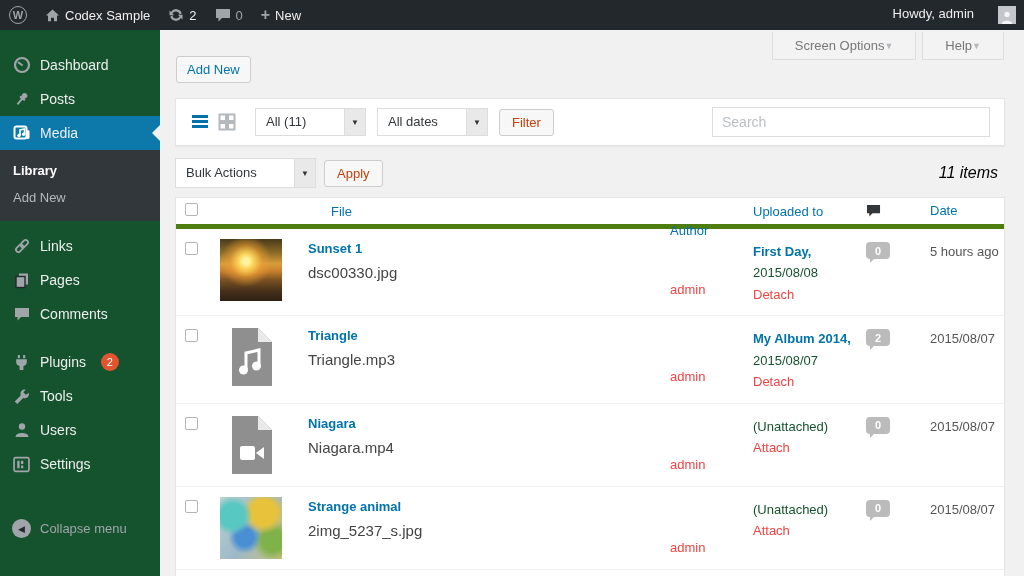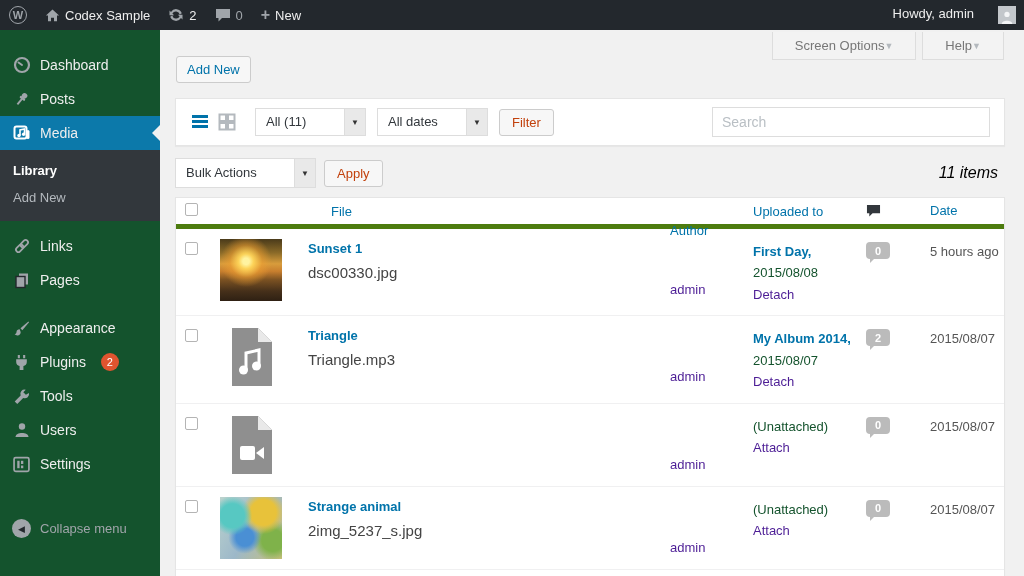--- a/index.html
+++ b/index.html
@@ -67,21 +67,21 @@
   .col-com { flex:0 0 64px; display:flex; }
   .col-date { flex:0 0 74px; word-break:break-all; }
   .thead .hlink { color:#0073aa; font-size:13px; text-decoration:none; cursor:pointer; }
   .cb { width:13px; height:13px; border:1px solid #b4b4b4; border-radius:2px; background:#fff; display:inline-block; cursor:pointer; }
   .mrow { padding:10px 0 10px 0; min-height:83px; border-top:1px solid #f0f0f1;justify-content:flex-end; }
   .mrow .col-cb { padding-top:2px; }
   .thumb { width:62px; height:62px; flex:0 0 62px; margin-left:12px; }
   .ftext { padding-top:2px; }
   .title-link { color:#0073aa; font-weight:bold; font-size:13px; cursor:pointer; }
   .filename { color:#444; font-size:15px; margin-top:8px; }
-  .alink { color:#4c1d95; font-size:13px; cursor:pointer; }
+  .alink { color:#ef4444; font-size:13px; cursor:pointer; }
   .col-author, .col-up, .col-date { font-size:13px; line-height:1.65; padding-top:2px; }
   .col-date { color:#555; }
   .up-title { color:#0073aa; font-weight:bold; cursor:pointer; }
   .up-plain { color:#14532d; }
   .comment-bubble { background:#bbb; color:#fff; font-size:11px; font-weight:bold; border-radius:4px; min-width:24px; height:17px; display:flex; align-items:center; justify-content:center; position:relative; margin-top:3px; cursor:pointer; }
   .comment-bubble::after { content:""; position:absolute; left:4px; bottom:-4px; border:4px solid transparent; border-top-color:#bbb; border-left-color:#bbb; }
 
   
   .thumb-sunset { background:
       radial-gradient(circle at 42% 36%, #fff3a0 0 6%, rgba(255,214,90,.95) 14%, rgba(240,160,50,.55) 30%, rgba(0,0,0,0) 48%),
@@ -195,30 +195,29 @@
   </div>
   <div class="menu-item">
     <span class="mi-icon">
       <svg width="16" height="17" viewBox="0 0 16 16">
           <rect x="5" y="1" width="9" height="11" fill="currentColor"></rect>
           <rect x="2" y="4" width="9" height="11" fill="currentColor" stroke="#23282d" stroke-width="1.4"></rect>
         </svg>
     </span>
     <span>Pages</span>
   </div>
+  <div class="menu-item">
+    <span class="mi-icon">
+      <svg width="16" height="15" viewBox="0 0 16 15">
+          <path d="M1 1h14v9H7l-3.5 3.5V10H1z" fill="currentColor"></path>
+        </svg>
+    </span>
+    <span>Comments</span>
+  </div>
   <div class="menu-gap"></div>
-  <div class="menu-item">
-    <span class="mi-icon">
-      <svg width="17" height="17" viewBox="0 0 16 16">
-          <path d="M14.5 1.5 7 7.8l1.8 1.8 6.3-7.5z" fill="currentColor"></path>
-          <path d="M6.3 8.6c-1.8 0-2.9 1-3 2.6-.1 1.3-.8 2-1.8 2.3 1 1 2.6 1.3 3.8.8 1.3-.5 2-1.6 1.9-3z" fill="currentColor"></path>
-        </svg>
-    </span>
-    <span>Appearance</span>
-  </div>
   <div class="menu-item">
     <span class="mi-icon">
       <svg width="17" height="17" viewBox="0 0 16 16">
           <path d="M4.5 1v3h2V1zM9.5 1v3h2V1zM3 5h10v2.5c0 2-1.3 3.5-3.2 3.9V15H6.2v-3.6C4.3 11 3 9.5 3 7.5z" fill="currentColor"></path>
         </svg>
     </span>
     <span>Plugins</span>
     <span class="badge">2</span>
   </div>
   <div class="menu-item">
@@ -382,20 +381,24 @@
       <div class="col-cb"><span class="cb"></span></div>
       <div class="col-file">
         <div class="thumb doc-icon">
           <svg width="62" height="62" viewBox="0 0 62 62">
               <path d="M12 2h26l14 14v44H12z" fill="currentColor"></path>
               <path d="M38 2l14 14H38z" fill="#e9e9e9"></path>
               <rect x="20" y="32" width="15" height="14" rx="2" fill="#fff"></rect>
               <path d="M36 39l8-6v12z" fill="#fff"></path>
             </svg>
         </div>
+        <div class="ftext">
+          <div class="title-link">Niagara</div>
+          <div class="filename">Niagara.mp4</div>
+        </div>
       </div>
       <div class="col-author"><span class="alink">admin</span></div>
       <div class="col-up">
         <span class="up-plain">(Unattached)</span><br>
         <span class="alink">Attach</span>
       </div>
       <div class="col-com">
           <span class="comment-bubble">0</span>
         </div>
       <div class="col-date">2015/08/07</div>

